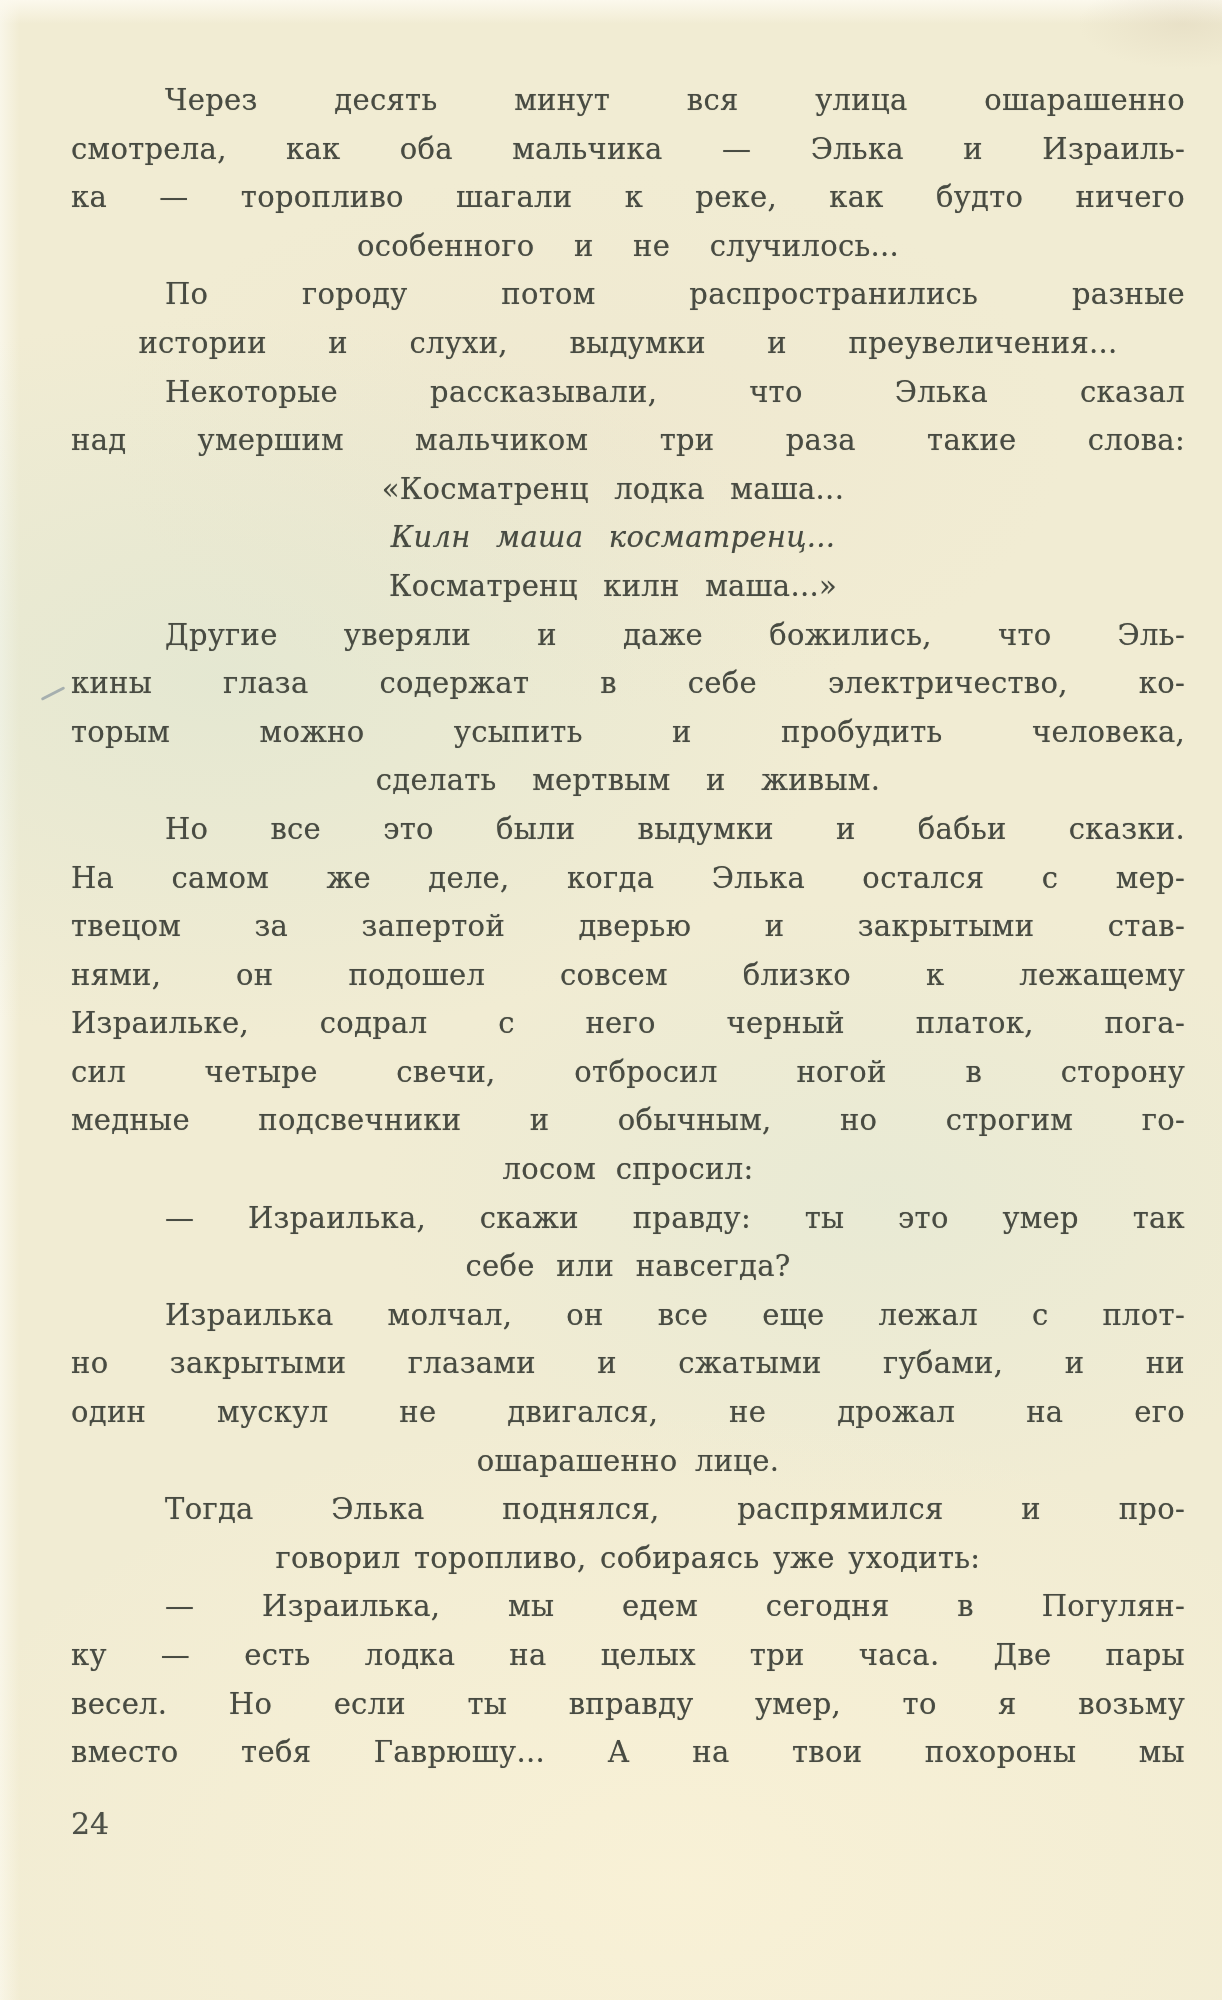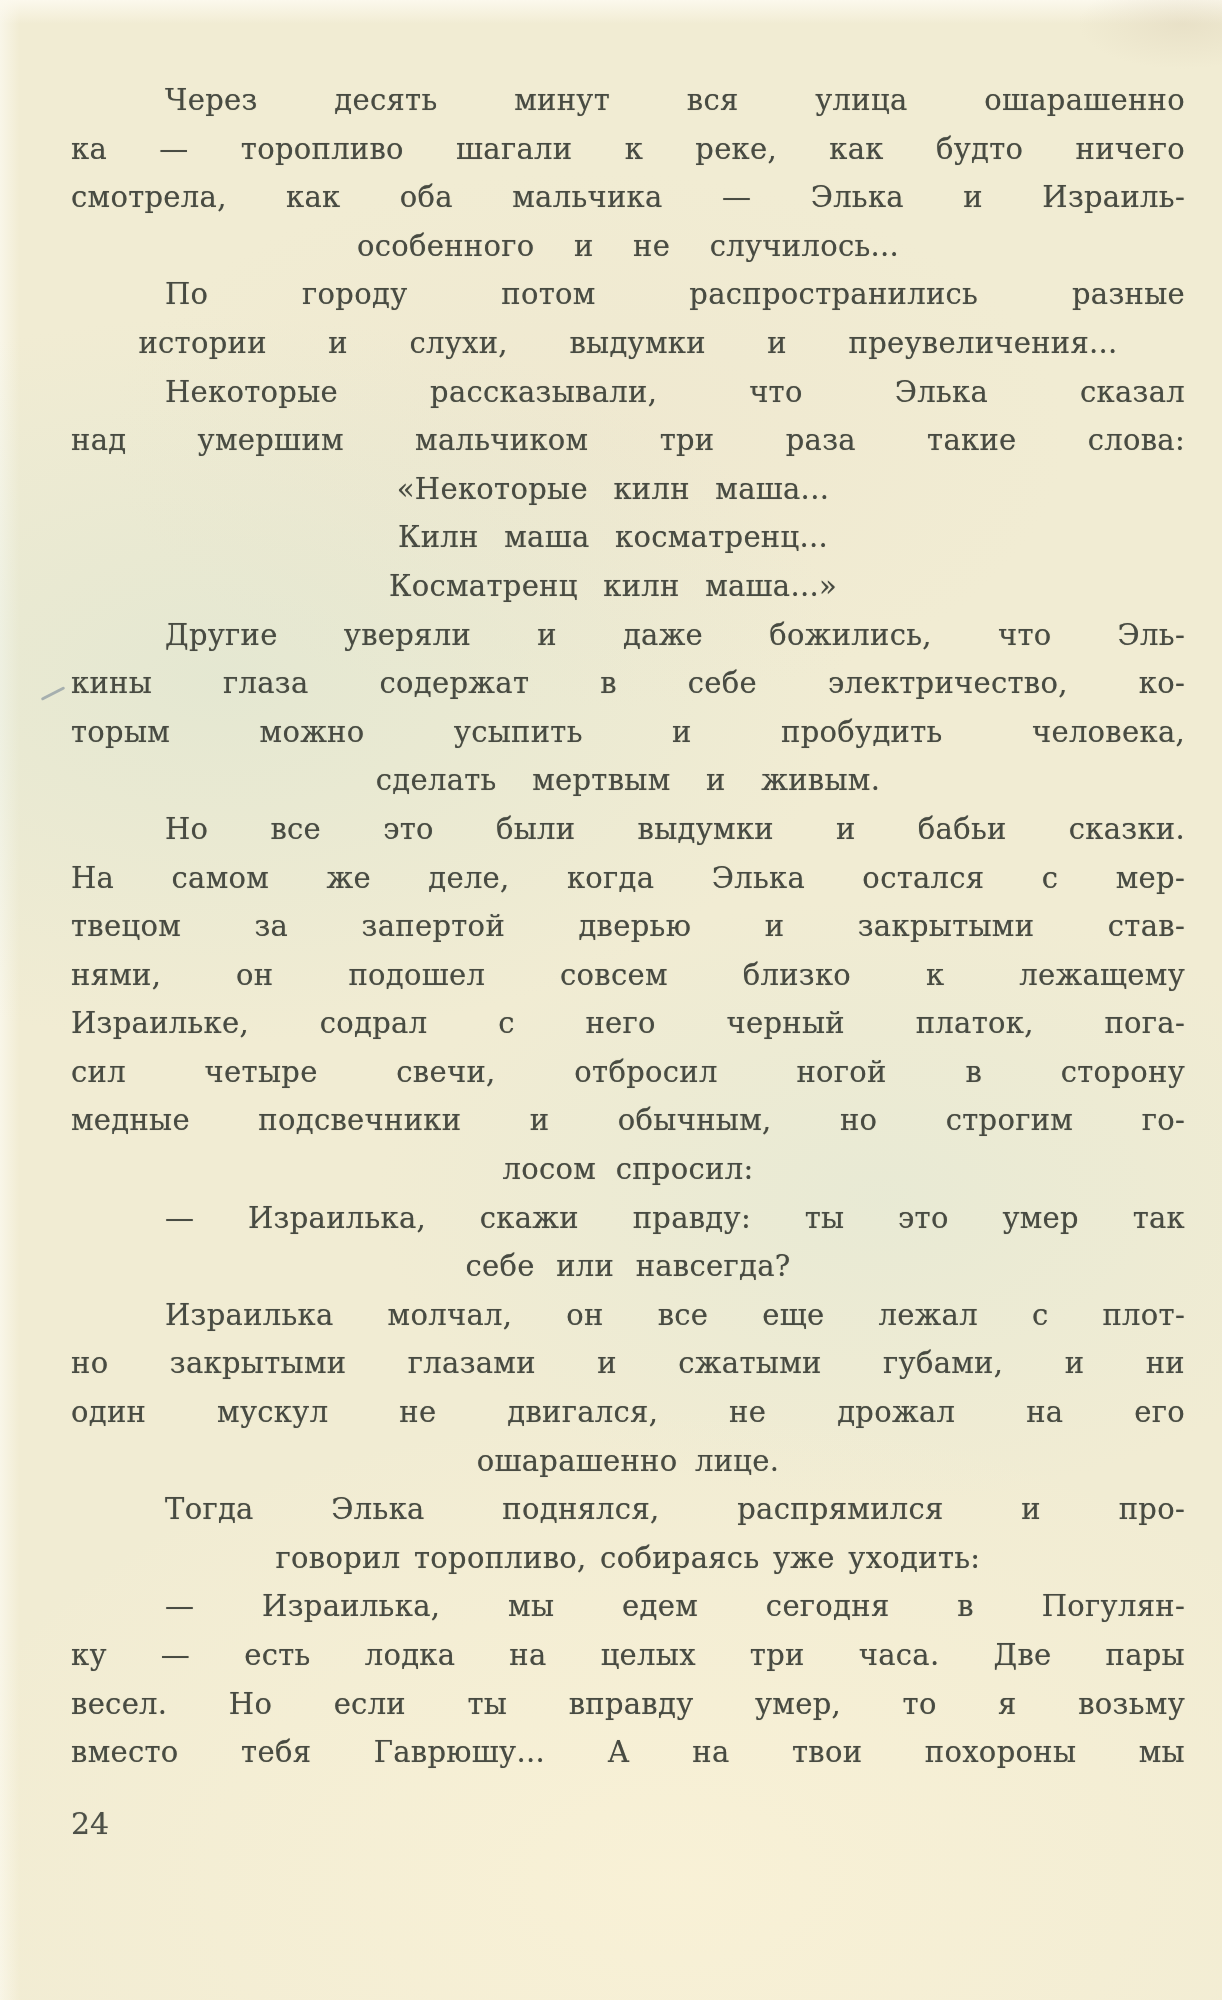--- a/index.html
+++ b/index.html
@@ -71,29 +71,29 @@
   }
 </style>
 </head>
 <body>
 
 <div class="page">
   <div class="smudge-top-right"></div>
   <div class="pencil-mark"></div>
   <main class="text-column" id="text-column">
       <div class="line justify indent">Через десять минут вся улица ошарашенно</div>
+      <div class="line justify">смотрела, как оба мальчика — Элька и Израиль-</div>
       <div class="line justify">ка — торопливо шагали к реке, как будто ничего</div>
-      <div class="line justify">смотрела, как оба мальчика — Элька и Израиль-</div>
       <div class="line left" style="word-spacing: 30px;">особенного и не случилось...</div>
       <div class="line justify indent">По городу потом распространились разные</div>
       <div class="line left" style="word-spacing: 52px;">истории и слухи, выдумки и преувеличения...</div>
       <div class="line justify indent">Некоторые рассказывали, что Элька сказал</div>
       <div class="line justify">над умершим мальчиком три раза такие слова:</div>
-      <div class="line center" style="word-spacing: 16px;">«Некоторые килн маша...</div>
-      <div class="line center" style="word-spacing: 16px;">Килн маша косматренц...</div>
+      <div class="line center" style="word-spacing: 16px;">«Косматренц лодка маша...</div>
+      <div class="line center" style="word-spacing: 16px; font-style: italic;">Килн маша косматренц...</div>
       <div class="line center" style="word-spacing: 16px;">Косматренц килн маша...»</div>
       <div class="line justify indent">Другие уверяли и даже божились, что Эль-</div>
       <div class="line justify">кины глаза содержат в себе электричество, ко-</div>
       <div class="line justify">торым можно усыпить и пробудить человека,</div>
       <div class="line left" style="word-spacing: 26px;">сделать мертвым и живым.</div>
       <div class="line justify indent">Но все это были выдумки и бабьи сказки.</div>
       <div class="line justify">На самом же деле, когда Элька остался с мер-</div>
       <div class="line justify">твецом за запертой дверью и закрытыми став-</div>
       <div class="line justify">нями, он подошел совсем близко к лежащему</div>
       <div class="line justify">Израильке, содрал с него черный платок, пога-</div>

